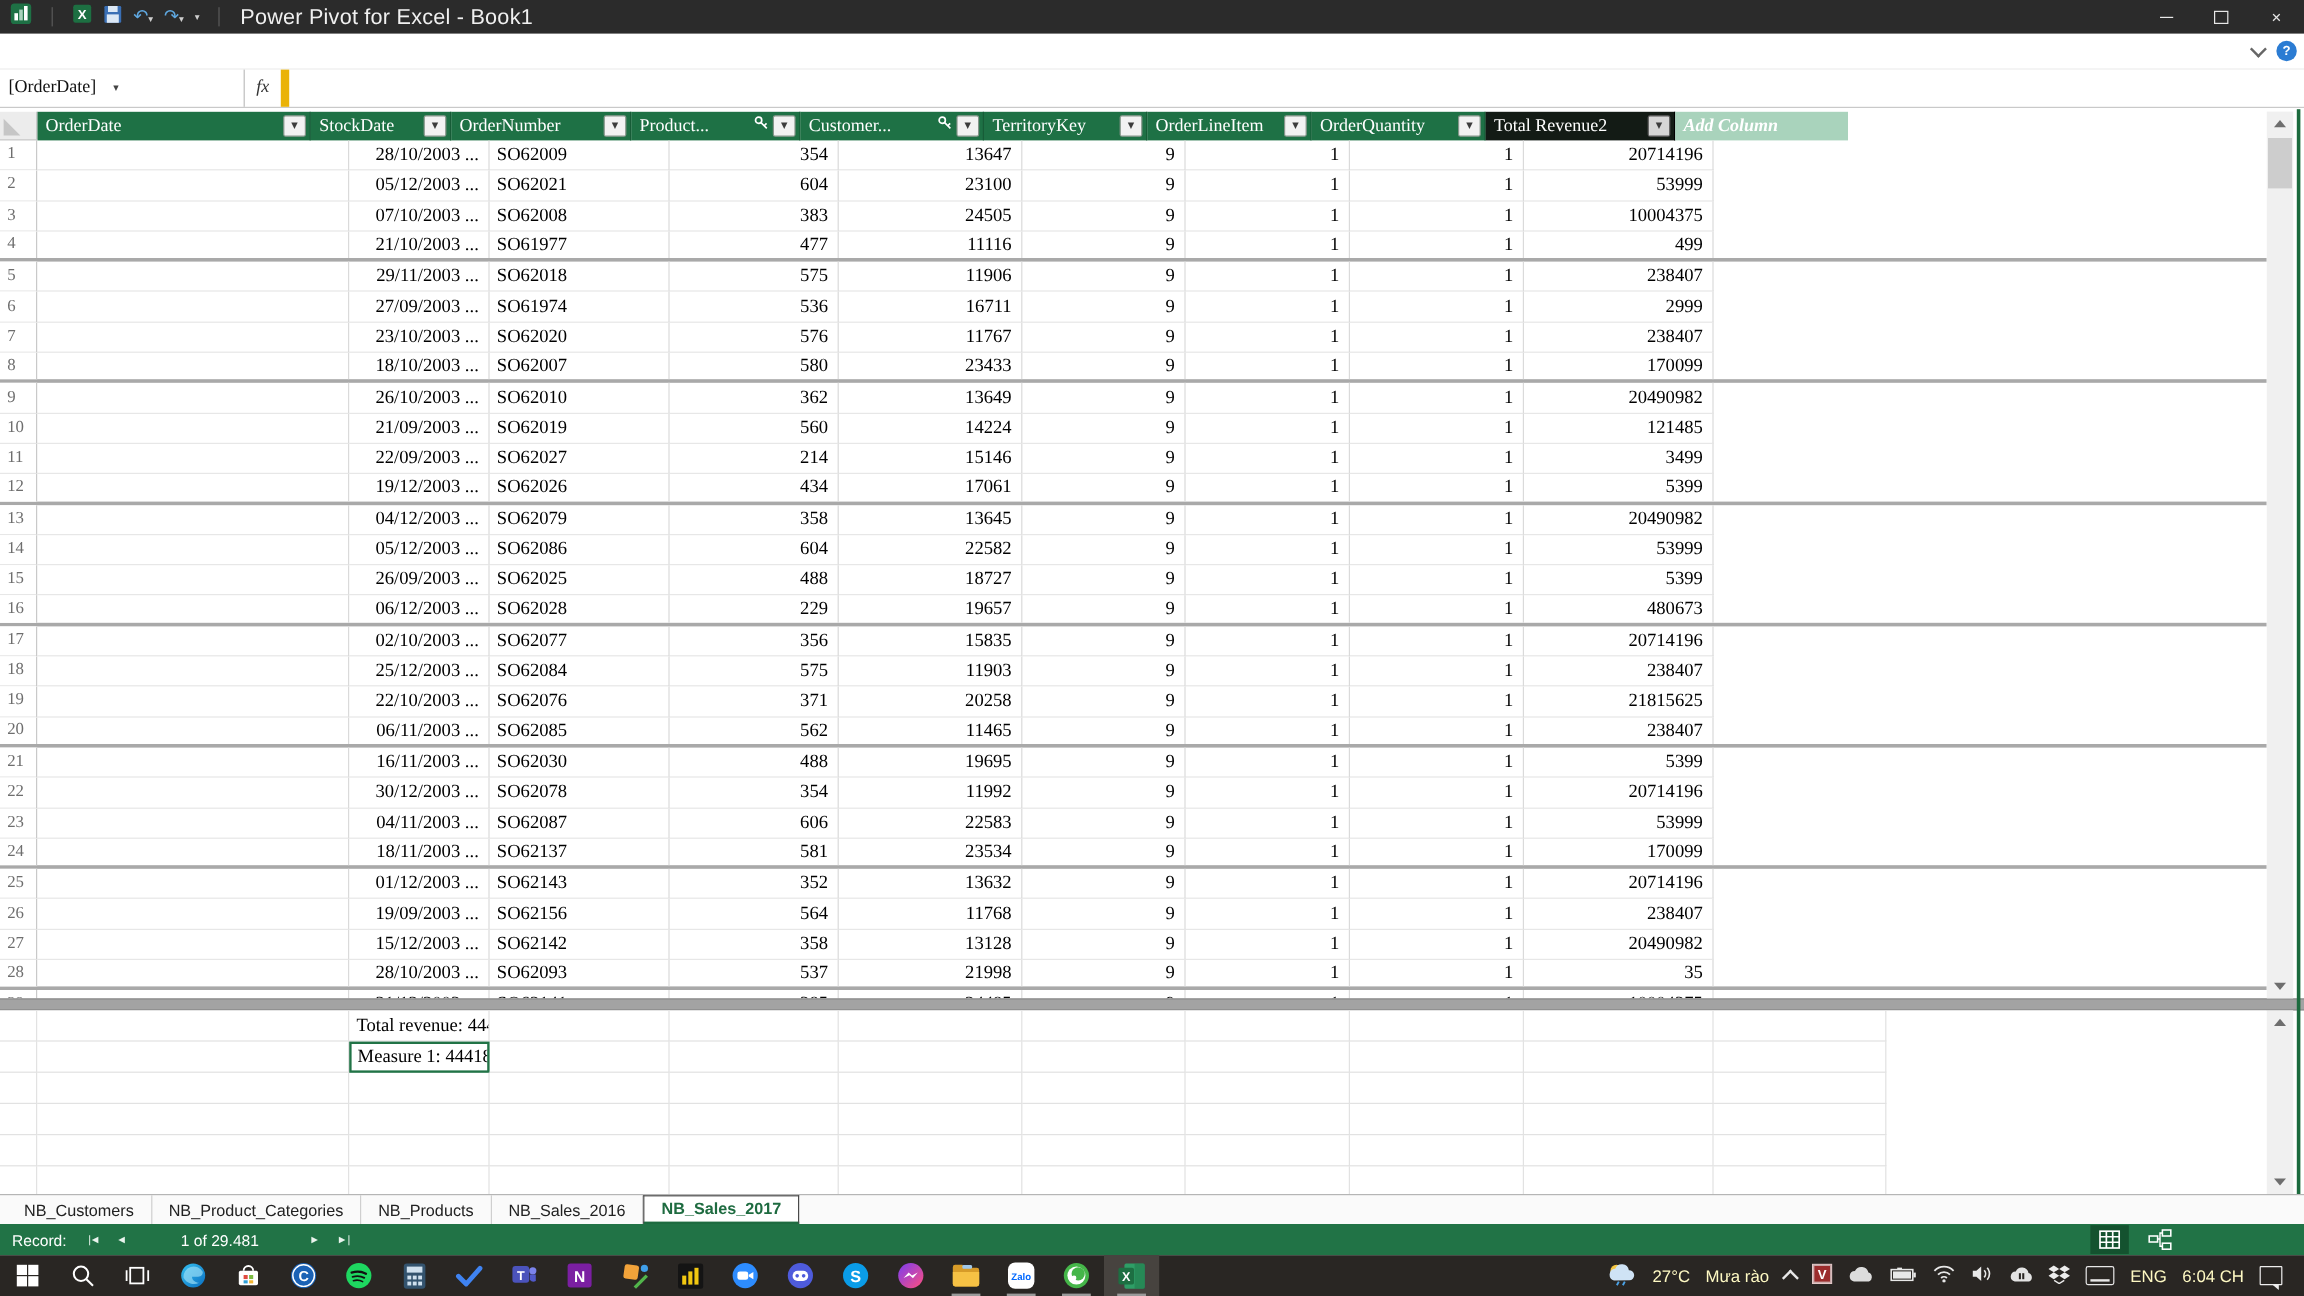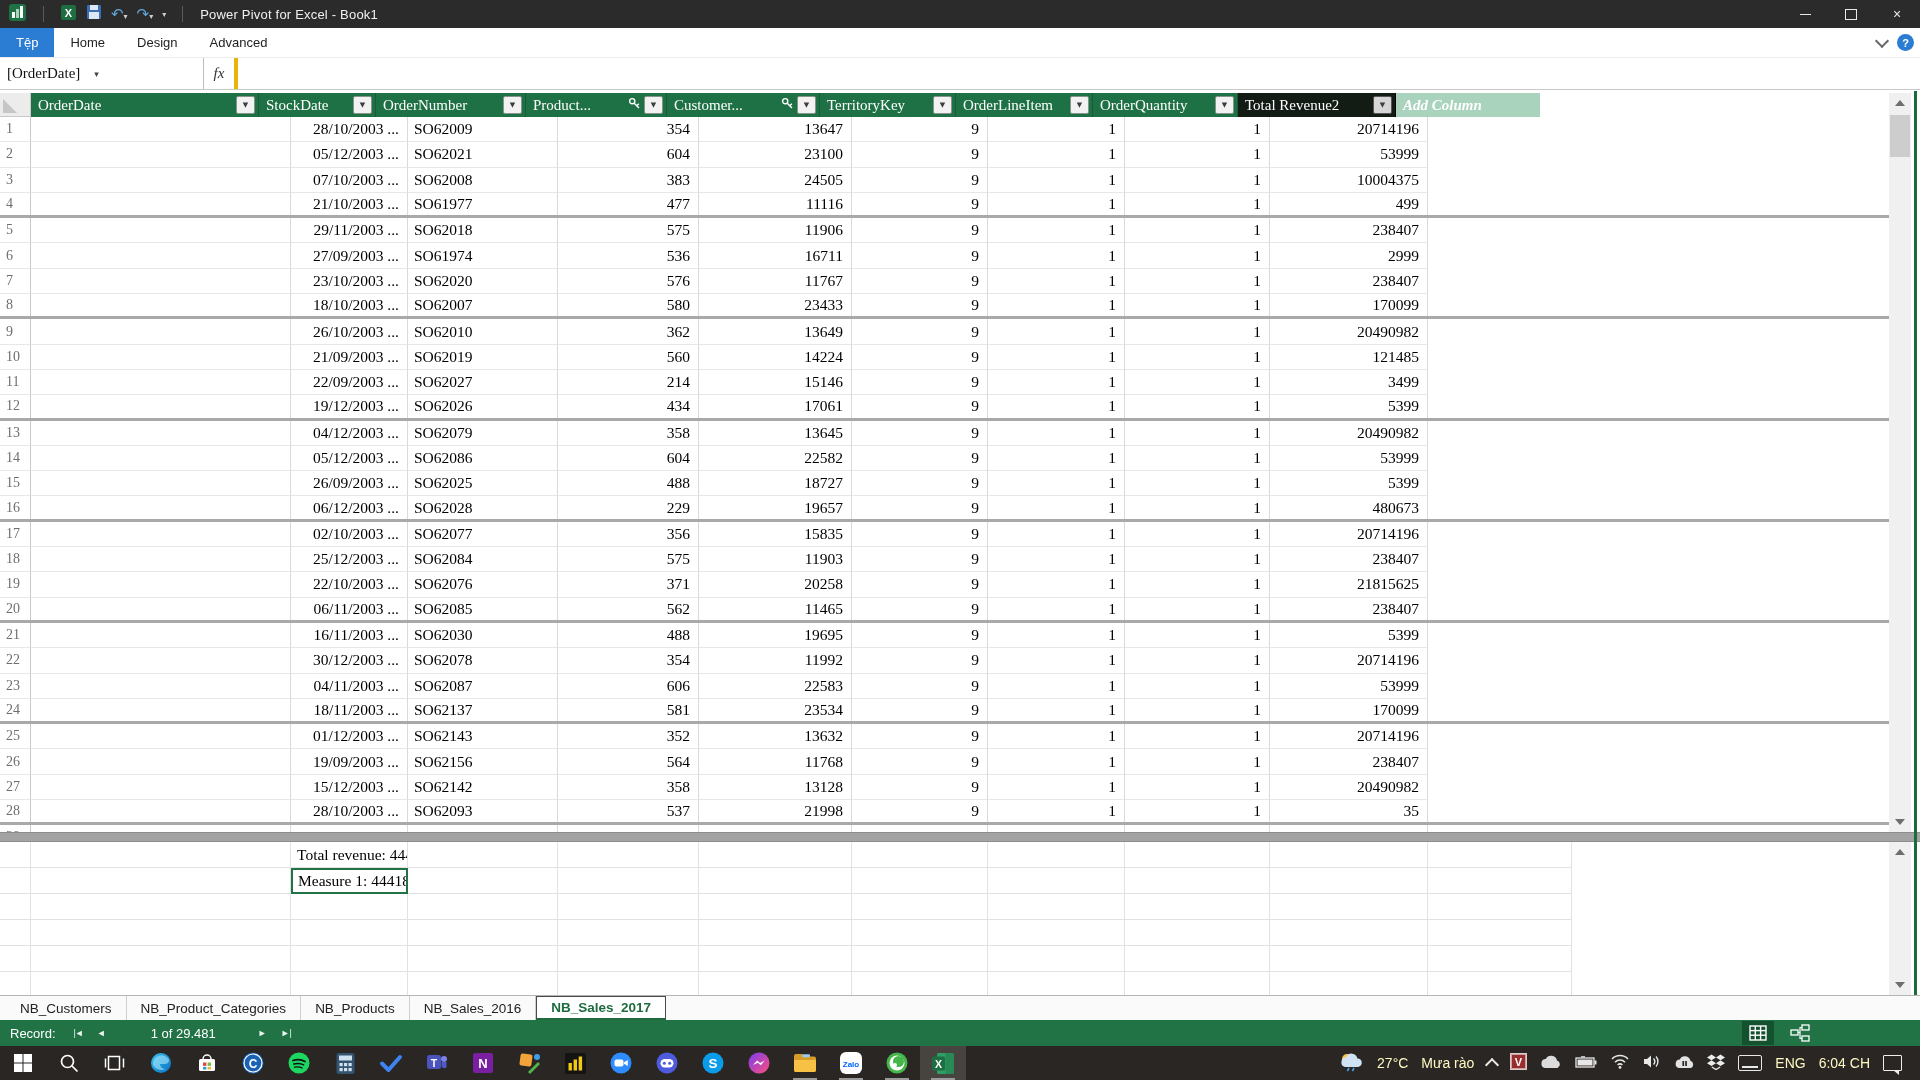--- a/index.html
+++ b/index.html
@@ -3,38 +3,38 @@
 <meta charset="utf-8">
 <style>
   html,body{margin:0;padding:0;background:#fff;}
   #app{position:relative;width:1920px;height:1080px;overflow:hidden;background:#fff;
        font-family:"Liberation Sans","DejaVu Sans",sans-serif;-webkit-font-smoothing:antialiased;}
   
   .titlebar{position:absolute;left:0;top:0;width:1920px;height:28px;background:#2b2b2b;display:flex;align-items:center;color:#eee;}
   .tb-sep{width:1px;height:16px;background:#5a5a5a;margin:0 7px;}
   .qat{display:flex;align-items:center;gap:9px;margin-left:8px;}
   .qat .caret{font-size:8px;color:#cfcfcf;}
-  .tb-title{margin-left:10px;font-size:13px;color:#f0f0f0;letter-spacing:.2px;}
+  .tb-title{margin-left:10px;font-size:18px;color:#f0f0f0;letter-spacing:.2px;}
   .win-controls{position:absolute;right:0;top:0;height:28px;display:flex;}
   .wc{width:46px;height:28px;display:flex;align-items:center;justify-content:center;color:#e8e8e8;font-size:14px;}
   .wc .bar{width:11px;height:1px;background:#e8e8e8;}
   .wc .box{width:10px;height:9px;border:1px solid #e8e8e8;}
   .undo-glyph{color:#5fa8e0;font-size:15px;line-height:1;}
   
   .ribbonrow{position:absolute;left:0;top:28px;width:1920px;height:29px;background:#fff;border-bottom:1px solid #e3e3e3;display:flex;align-items:stretch;}
   .rtab{padding:0 16px;display:flex;align-items:center;font-size:13px;color:#222;}
   .rtab.active{background:#2b7cd3;color:#fff;}
   .ribbon-right{position:absolute;right:6px;top:28px;height:29px;display:flex;align-items:center;gap:10px;}
   .chev-down{width:8px;height:8px;border-left:2px solid #666;border-bottom:2px solid #666;transform:rotate(-45deg);margin-top:-3px;}
   .help-circle{width:17px;height:17px;border-radius:50%;background:#2b7cd3;color:#fff;font-size:11px;font-weight:bold;display:flex;align-items:center;justify-content:center;}
   
   .fbar{position:absolute;left:0;top:57px;width:1920px;height:31px;background:#fff;border-bottom:1px solid #c9c9c9;border-top:1px solid #ededed;display:flex;align-items:stretch;font-family:"Liberation Serif","DejaVu Serif",serif;}
   .cellref{width:196px;display:flex;align-items:center;padding-left:7px;border-right:1px solid #bdbdbd;font-size:15px;color:#111;gap:14px;}
   .cellref .caret{font-size:9px;color:#444;}
-  .fxbox{width:30px;display:flex;align-items:center;justify-content:center;font-style:italic;font-size:15px;color:#333;border-right:4px solid #eab308;}
+  .fxbox{width:30px;display:flex;align-items:center;justify-content:center;font-style:italic;font-size:15px;color:#333;border-right:7px solid #eab308;}
   .ftext{display:flex;align-items:center;padding-left:6px;font-size:15.5px;color:#000;}
   
   .gridwrap{position:absolute;left:0;top:93px;width:1889px;height:739px;overflow:hidden;background:#fff;}
   .ghead{display:flex;height:24px;}
   .corner{width:31px;height:24px;background:#ececec;border-right:1px solid #c9c9c9;border-bottom:1px solid #c9c9c9;position:relative;box-sizing:border-box;}
   .corner:after{content:'';position:absolute;left:3px;bottom:3px;width:0;height:0;border-bottom:14px solid #c6c6c6;border-right:14px solid transparent;}
   .gh-cell{height:24px;box-sizing:border-box;background:#1e7145;color:#fff;display:flex;align-items:center;justify-content:space-between;padding:0 3px 0 7px;border-right:1px solid #175c37;font-family:"Liberation Serif","DejaVu Serif",serif;font-size:15px;white-space:nowrap;overflow:hidden;}
   .gh-cell.sel{background:#131b15;border-right-color:#000;}
   .gh-cell.addcol{background:#a9d3bc;color:#fff;font-style:italic;font-weight:bold;border-right:none;}
   .hicons{display:flex;align-items:center;gap:3px;flex:0 0 auto;}
@@ -129,26 +129,20 @@
       <span class="wc">
           <span class="bar"></span>
         </span>
       <span class="wc">
           <span class="box"></span>
         </span>
       <span class="wc">×</span>
     </div>
   </div>
 
-  <div class="ribbonrow">
-      <div class="rtab active">Tệp</div>
-      <div class="rtab">Home</div>
-      <div class="rtab">Design</div>
-      <div class="rtab">Advanced</div>
-    </div>
   <div class="ribbon-right">
     <span class="chev-down"></span>
     <span class="help-circle">?</span>
   </div>
 
   <div class="fbar">
     <div class="cellref">
       <span>[OrderDate]</span>
       <span class="caret" style="font-size:9px;">▾</span>
     </div>

